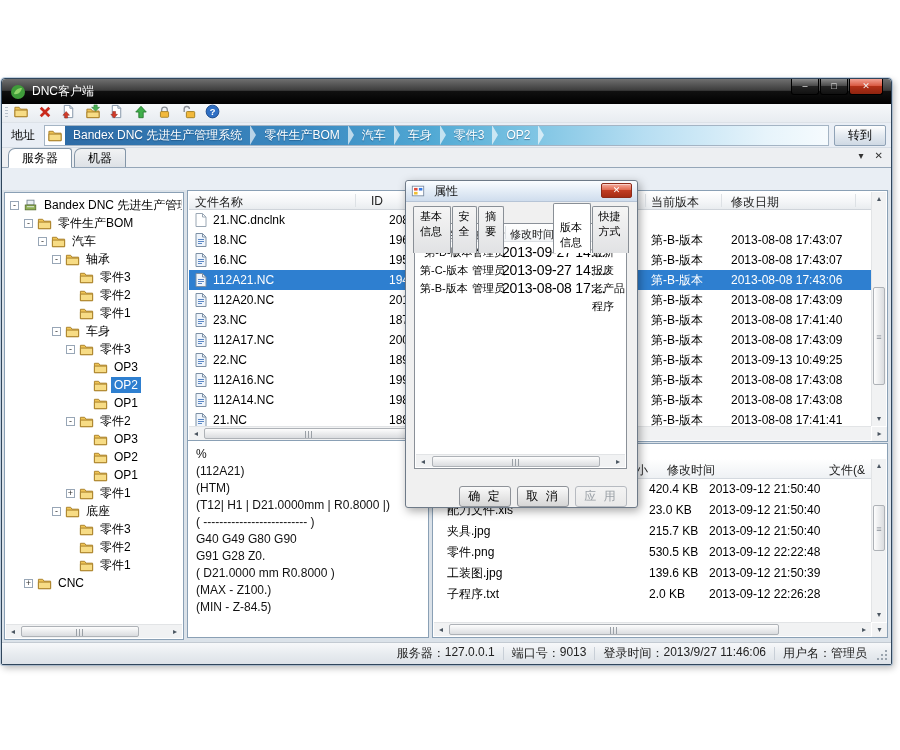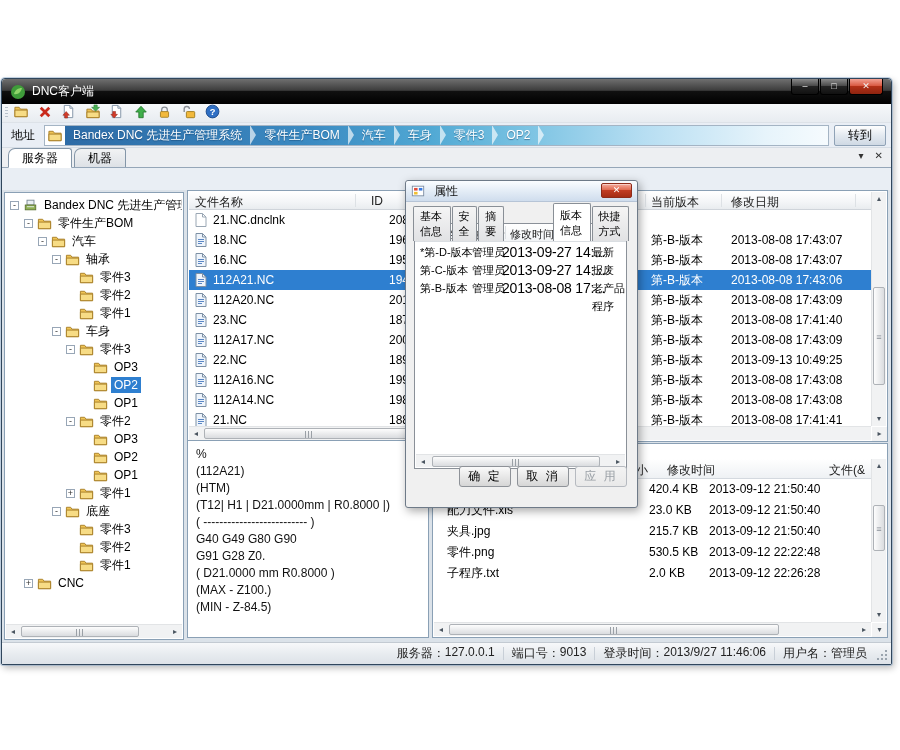--- a/index.html
+++ b/index.html
@@ -200,33 +200,33 @@
     border:1px solid #8e2a18; border-radius:2px; color:#fff;
     font-size:9px; line-height:13px; text-align:center;
     box-shadow:inset 0 1px 0 rgba(255,255,255,.45);
   }
   .dlg-tabs { display:flex; padding:4px 7px 0; position:relative; z-index:2; }
   .dlg-tab {
     padding:2px 6px 2px; margin-right:1px; font-size:11px;
     border:1px solid #898f96; border-bottom:none; border-radius:2px 2px 0 0;
     background:linear-gradient(#f5f5f5,#e1e2e4);
   }
-  .dlg-tab.active { background:#fff; margin-top:-3px; padding-top:4px; padding-bottom:3px;margin-left:48px; }
+  .dlg-tab.active { background:#fff; margin-top:-3px; padding-top:16px; padding-bottom:3px;margin-left:48px; }
   .dlg-listbox { position:absolute; left:8px; right:10px; top:42px; bottom:38px; background:#fff; border:1px solid #8a9098; }
   .dlg-lb-header { position:absolute; left:0; right:0; top:0; height:18px;
     background:linear-gradient(#ffffff,#f2f4f6); border-bottom:1px solid #dadee2; }
   .dlg-lb-header .col-label { font-size:11px; top:3px; }
   .dlg-rows { position:absolute; left:0; right:0; top:19px; bottom:14px; overflow:hidden; }
   .dlg-row { position:relative; height:18px; line-height:18px; font-size:11px; }
   .dvver  { position:absolute; left:5px; }
   .dvcre  { position:absolute; left:57px; }
   .dvmod  { position:absolute; left:87px; font-size:14px; letter-spacing:-.2px; }
   .dvnote { position:absolute; left:177px; }
   .dlg-listbox .hscroll { height:13px; }
-  .dlg-buttons { position:absolute; right:10px; bottom:20px; display:flex; gap:6px; }
+  .dlg-buttons { position:absolute; right:10px; bottom:0; display:flex; gap:6px; }
   .dlg-btn {
     width:52px; height:21px; text-align:center; line-height:19px; letter-spacing:2px;
     background:linear-gradient(#fafafa,#e8e8e8 50%,#d6d6d6); border:1px solid #8e9298; border-radius:3px;
   }
   .dlg-btn.disabled { color:#9aa0a6; border-color:#b6bac0; background:linear-gradient(#f3f3f3,#e9e9e9); }
 </style>
 </head>
 <body>
 
 <div class="window">
@@ -796,20 +796,25 @@
           </div>
           <div class="rel-row">
             <span class="rname">夹具.jpg</span>
             <span class="rsize">215.7 KB</span>
             <span class="rdate">2013-09-12 21:50:40</span>
           </div>
           <div class="rel-row">
             <span class="rname">零件.png</span>
             <span class="rsize">530.5 KB</span>
             <span class="rdate">2013-09-12 22:22:48</span>
+          </div>
+          <div class="rel-row">
+            <span class="rname">工装图.jpg</span>
+            <span class="rsize">139.6 KB</span>
+            <span class="rdate">2013-09-12 21:50:39</span>
           </div>
           <div class="rel-row">
             <span class="rname">子程序.txt</span>
             <span class="rsize">2.0 KB</span>
             <span class="rdate">2013-09-12 22:26:28</span>
           </div>
         </div>
       <div class="vscroll">
         <div class="sbtn sa-u">▴</div>
         <div class="vthumb grip-v" style="top:46px; height:46px; line-height:46px;">≡</div>

